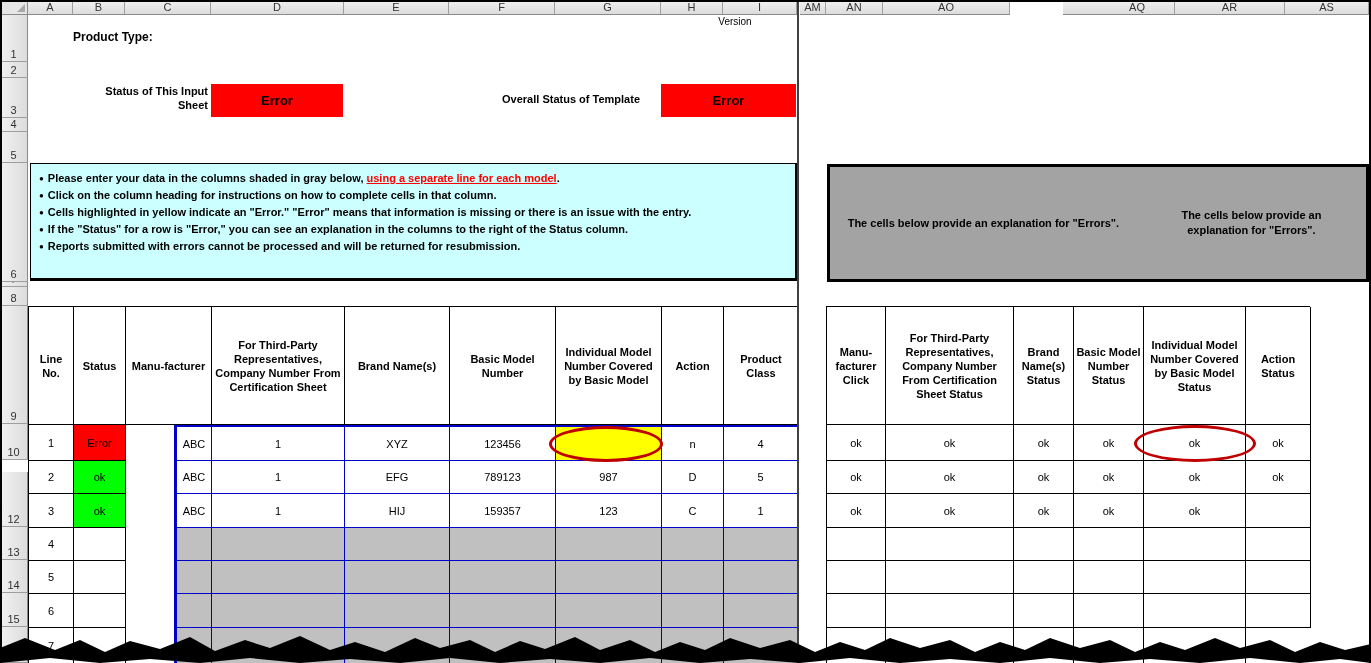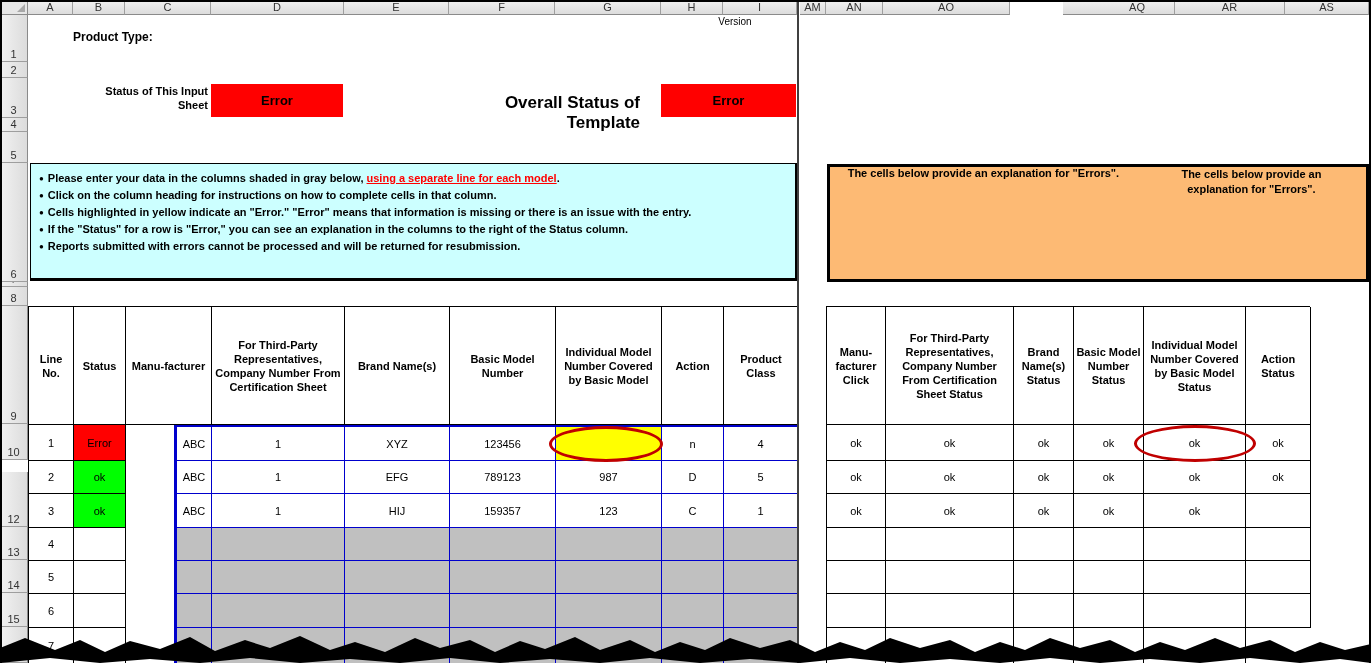--- a/index.html
+++ b/index.html
@@ -16,32 +16,32 @@
            padding-bottom:1px;overflow:hidden;}
   .corner{left:0;top:0;width:28px;height:15px;background:#e6e6e6;
           border-right:1px solid #8a8a8a;border-bottom:1px solid #8a8a8a;}
   .corner:after{content:"";position:absolute;right:2px;bottom:2px;width:0;height:0;
           border-left:8px solid transparent;border-bottom:8px solid #a8a8a8;}
   
   .ptype{left:73px;top:30px;font-size:12px;font-weight:bold;}
   .version{left:690px;top:16px;width:90px;font-size:10px;text-align:center;}
   .sheetstatlbl{left:84px;top:84px;width:124px;font-size:11px;font-weight:bold;
                 text-align:right;line-height:14px;}
-  .ovstatlbl{left:460px;top:93px;width:180px;font-size:17px;font-weight:bold;text-align:right;}
+  .ovstatlbl{left:460px;top:93px;width:180px;font-size:11px;font-weight:bold;text-align:right;}
   .errbox{top:84px;height:33px;background:#FF0000;display:flex;align-items:center;
           justify-content:center;font-size:13px;font-weight:bold;color:#000;}
   .title{left:28px;top:138px;width:769px;text-align:center;font-size:16px;font-weight:bold;}
   
   .instr{left:30px;top:163px;width:767px;height:118px;background:#CCFFFF;
          border:1px solid #000;border-right-width:2px;border-bottom-width:3px;
          padding:6px 8px;font-size:11px;font-weight:bold;line-height:17px;}
   .instr .dot{font-size:8px;vertical-align:1px;margin-right:4px;}
   .instr .lnk{color:#FF0000;text-decoration:underline;cursor:pointer;}
-  .expl{left:827px;top:164px;width:542px;height:118px;background:#fdba74;
-        border:3px solid #000;display:flex;align-items:flex-start;font-size:11px;font-weight:bold;}
+  .expl{left:827px;top:164px;width:542px;height:118px;background:#a3a3a3;
+        border:3px solid #000;display:flex;align-items:center;font-size:11px;font-weight:bold;}
   .expl .lft{flex:0 0 55%;text-align:center;padding:0 6px;}
   .expl .rgt{flex:1;text-align:center;padding:0 14px;line-height:15px;}
   
   .tbl{display:grid;background:#fff;}
   .tbl>div{box-sizing:border-box;display:flex;align-items:center;justify-content:center;
            text-align:center;font-size:11px;overflow:hidden;}
   #ltable{left:28px;top:306px;width:770px;height:357px;
           grid-template-columns:45px 52px 86px 133px 105px 106px 106px 62px 75px;
           grid-template-rows:118px 36px 33px 34px 33px 33px 34px 36px;
           border-left:1px solid #000;border-top:1px solid #000;}

